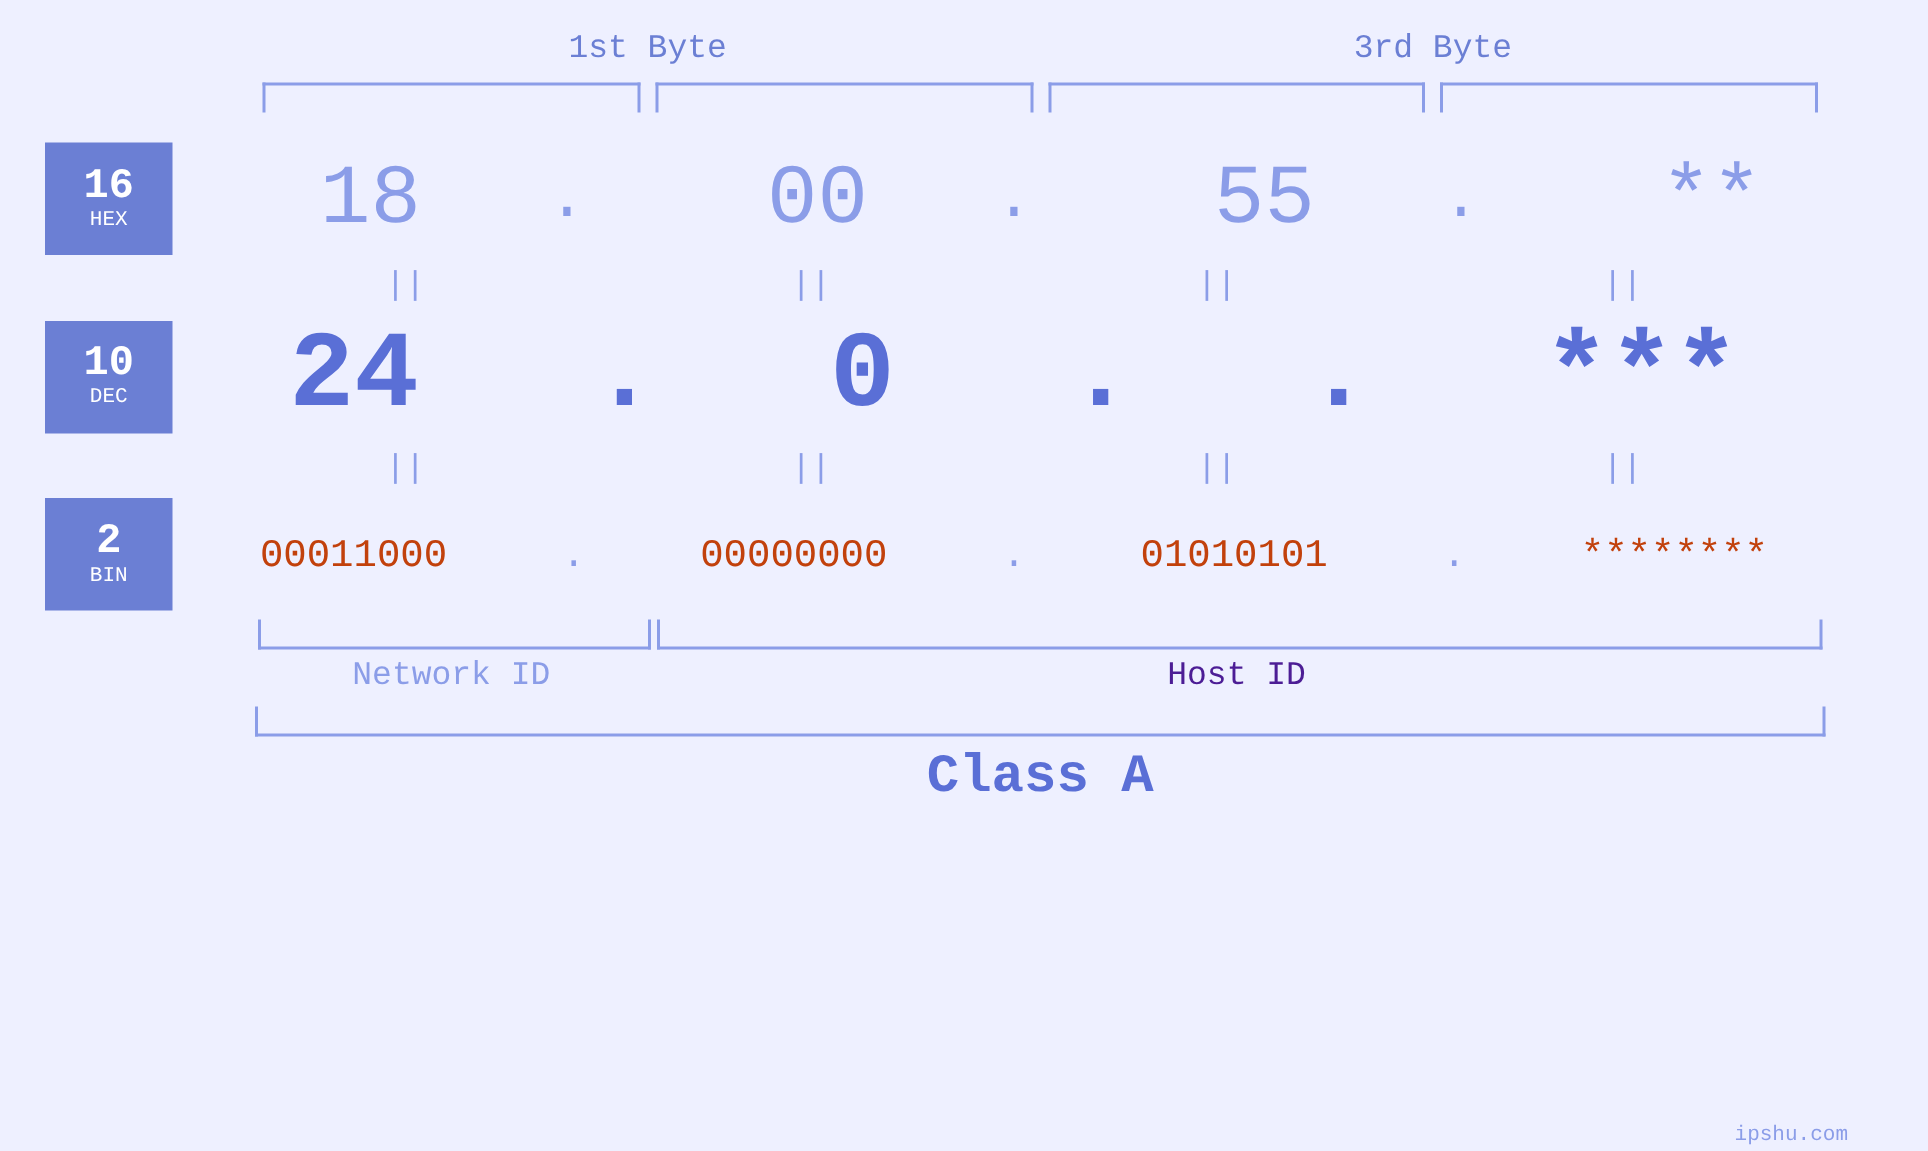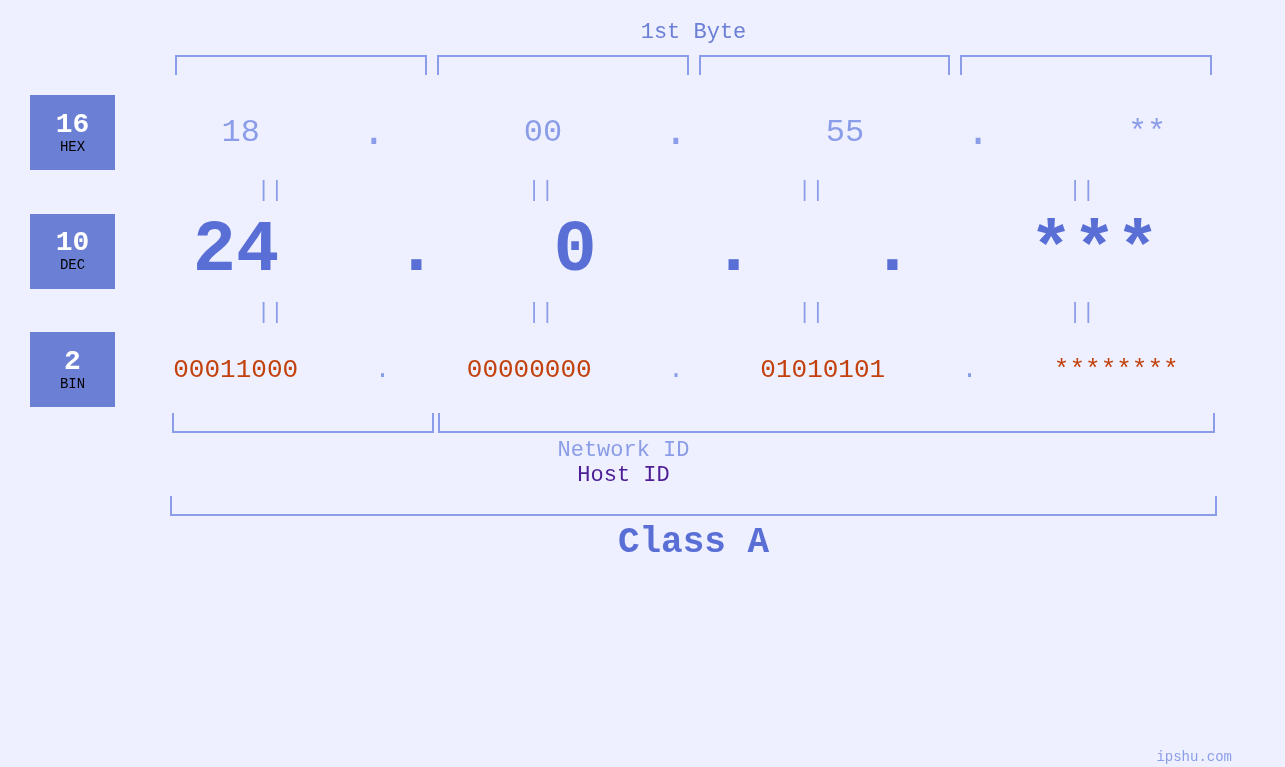--- a/index.html
+++ b/index.html
@@ -86,35 +86,35 @@
     }
 
     .badge-number {
       color: white;
       font-size: 28px;
       font-weight: bold;
       line-height: 1;
     }
 
     .badge-label {
-      color: #000000;
+      color: #ffffff;
       font-size: 14px;
       font-weight: normal;
     }
 
     .row-values {
       display: flex;
       flex: 1;
       align-items: center;
       justify-content: space-around;
     }
 
     
     .hex-value {
-      font-size: 32px;
+      font-size: 56px;
       color: #8b9de8;
       font-family: 'Courier New', Courier, monospace;
       margin-left: 36px;
     }
 
     .hex-dot {
       font-size: 42px;
       color: #8b9de8;
     }
 
@@ -174,20 +174,21 @@
   </style>
 </head>
 <body>
 
 <div class="main-container">
 
   <div class="header-row">
     <div style="width:140px;flex-shrink:0;"></div>
     <div class="byte-labels-container">
       <div class="byte-label">1st Byte</div>
+      <div class="byte-label">3rd Byte</div>
     </div>
   </div>
 
   <div class="top-brackets">
     <div class="bracket-section"></div>
     <div class="bracket-section"></div>
     <div class="bracket-section"></div>
     <div class="bracket-section"></div>
   </div>
 
@@ -255,21 +256,21 @@
   <div style="display:flex;width:100%;margin-left:0;margin-top:6px;">
     <div style="width:140px;flex-shrink:0;"></div>
     <div style="display:flex;flex:1;">
 
       <div style="flex:1;border-bottom:2px solid #8b9de8;border-left:2px solid #8b9de8;border-right:2px solid #8b9de8;height:20px;margin:0 2px;"></div>
 
       <div style="flex:3;border-bottom:2px solid #8b9de8;border-left:2px solid #8b9de8;border-right:2px solid #8b9de8;height:20px;margin:0 2px;"></div>
     </div>
   </div>
 
-  <div style="display:flex;width:100%;margin-top:5px;flex-direction:column;">
+  <div style="display:flex;width:100%;margin-top:5px;">
     <div style="width:140px;flex-shrink:0;"></div>
     <div style="flex:1;text-align:center;color:#8b9de8;font-size:22px;font-family:'Courier New',Courier,monospace;">Network ID</div>
     <div style="flex:3;text-align:center;color:#4c1d95;font-size:22px;font-family:'Courier New',Courier,monospace;">Host ID</div>
   </div>
 
   <div style="display:flex;width:100%;margin-top:8px;">
     <div style="width:140px;flex-shrink:0;"></div>
     <div style="flex:1;border-bottom:2px solid #8b9de8;border-left:2px solid #8b9de8;border-right:2px solid #8b9de8;height:20px;"></div>
   </div>
 

